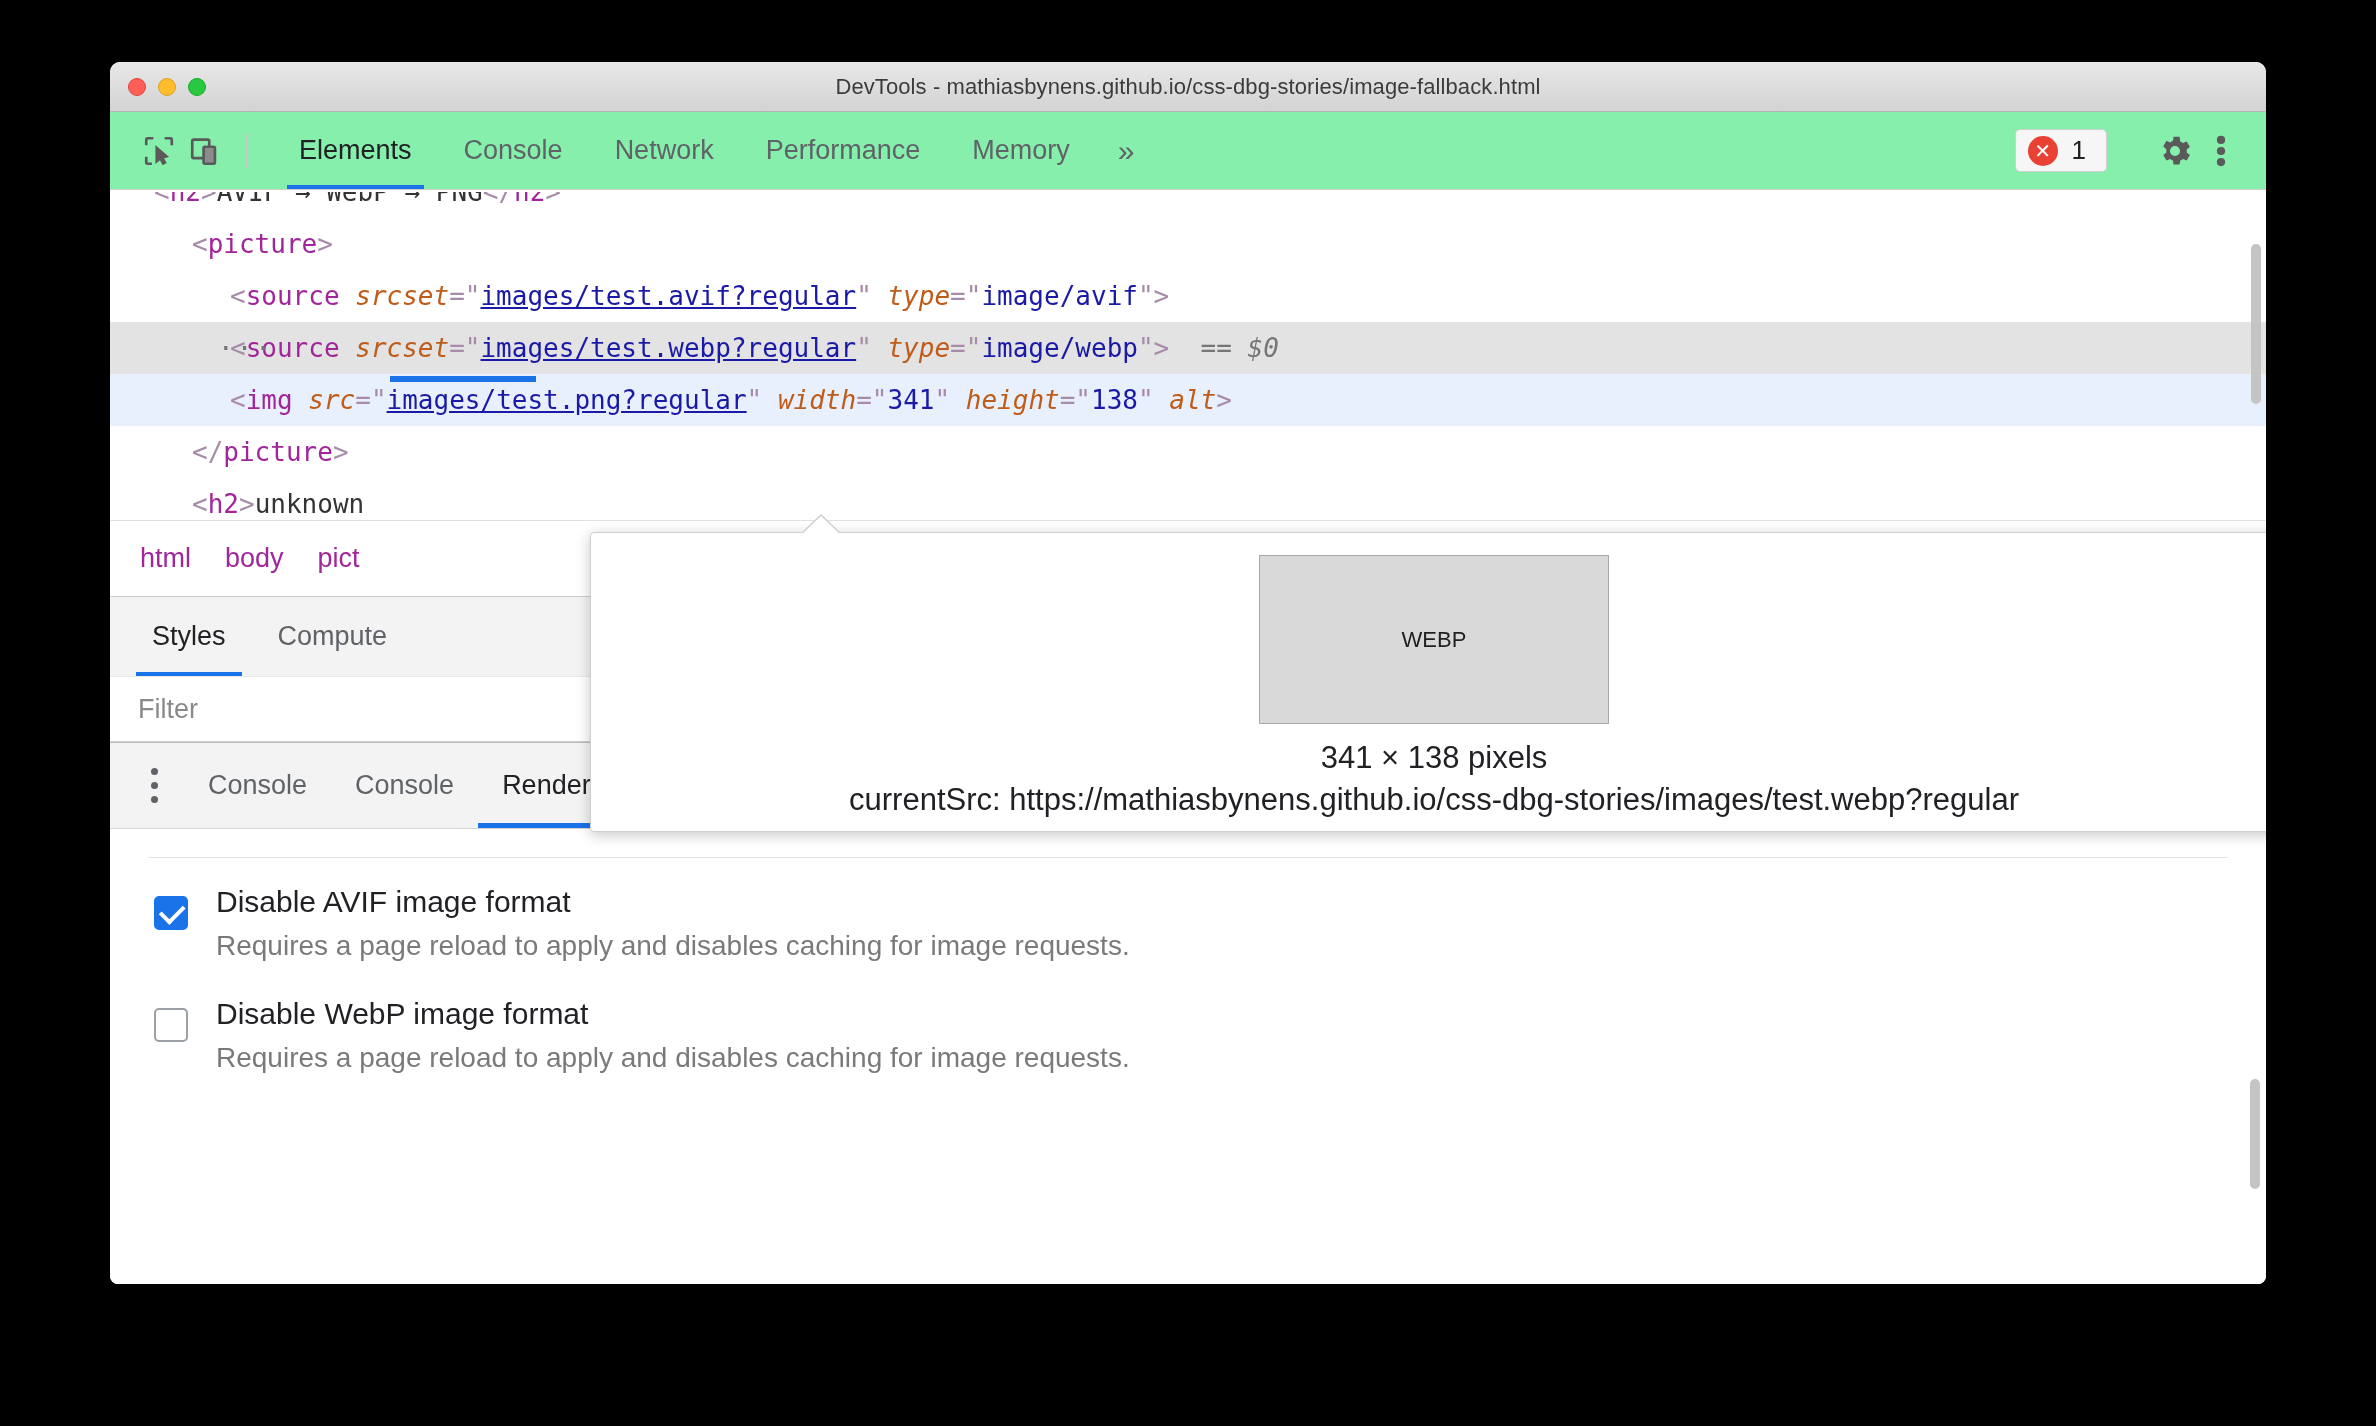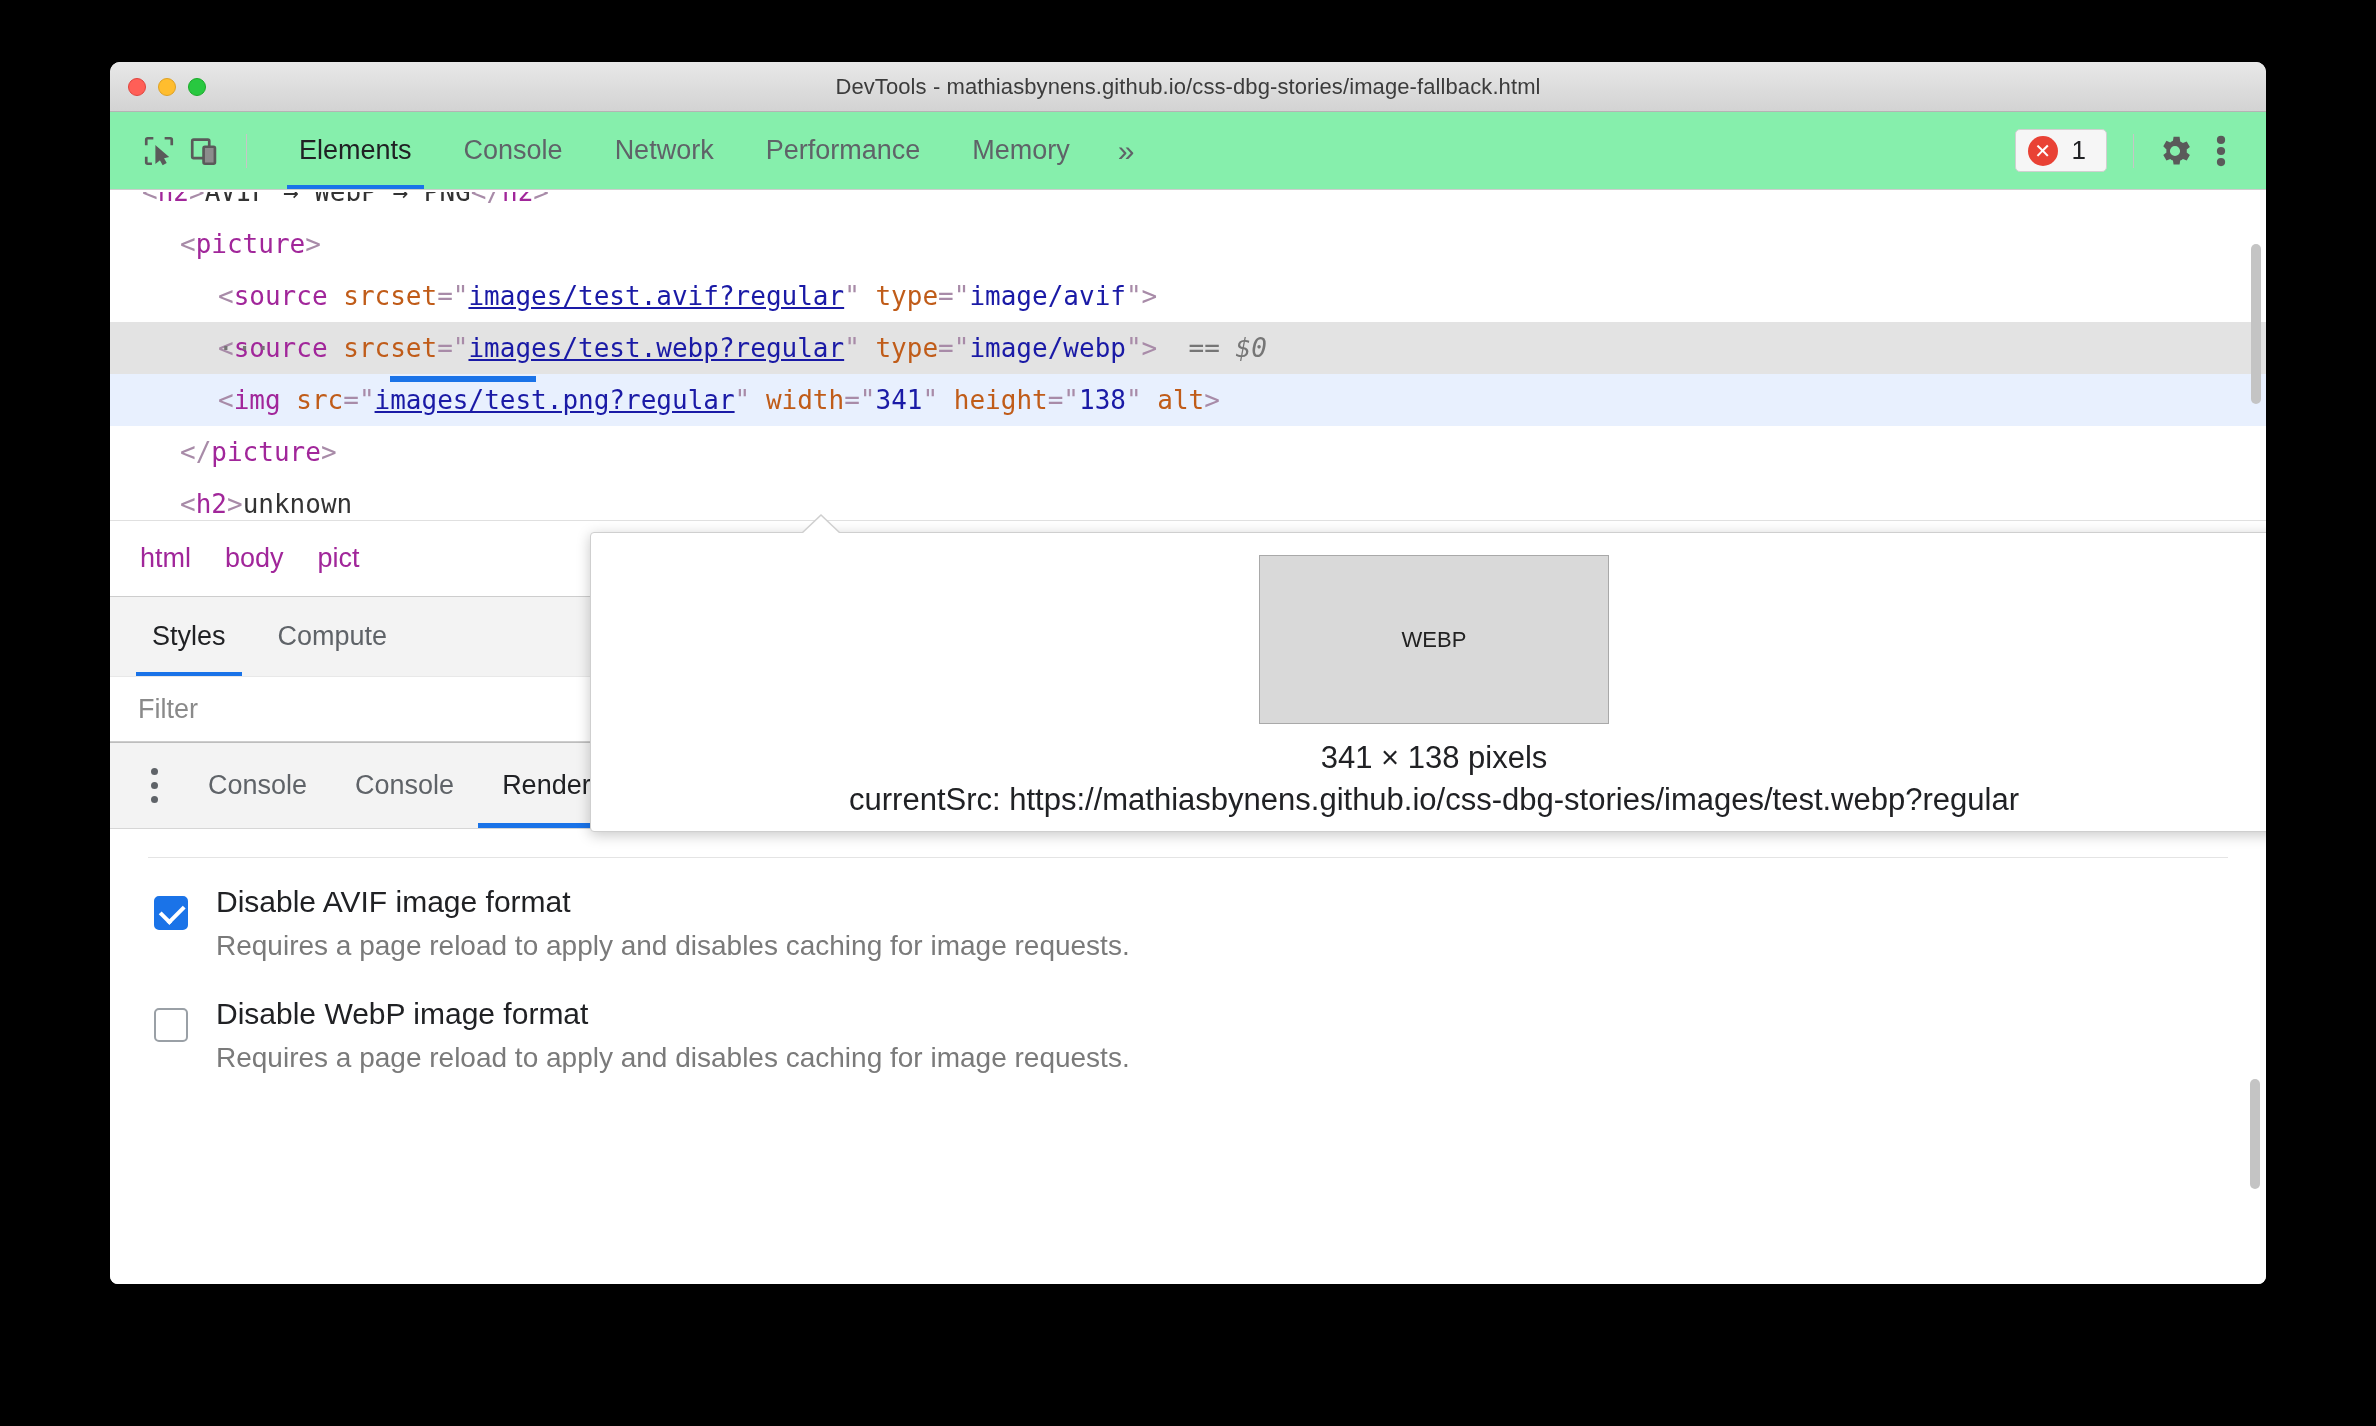--- a/index.html
+++ b/index.html
@@ -92,32 +92,32 @@
     background: #fff;
     overflow: hidden;
   }
   #dom-tree {
     font-family: "DejaVu Sans Mono", monospace;
     font-size: 26px;
     line-height: 52px;
     white-space: pre;
     padding-top: 2px;
   }
-  .dom-line { position: relative; height: 52px; padding-left: 32px; }
+  .dom-line { position: relative; height: 52px; padding-left: 44px; }
   .dom-line.clipped-top { height: 26px; overflow: hidden; line-height: 0; padding-top: 0; }
   .dom-line.clipped-top > span { line-height: 52px; position: relative; top: -26px; }
   .dom-line.selected { background: #e3e3e3; }
   .dom-line.hovered { background: #e8f0fe; }
   .ellipsis-badge {
     position: absolute; left: 108px; top: 50%; transform: translateY(-50%);
     color: #757575; font-size: 26px; letter-spacing: 3px;
   }
   .tag { color: #a1269a; }
   .punc { color: #a88ba8; }
-  .attr-name { color: #c05c19; }
+  .attr-name { color: #c05c19; font-style: italic; }
   .attr-val { color: #1a1aa6; }
   .attr-val.link { text-decoration: underline; }
   .txt { color: #333; }
   .dollar { color: #767676; font-style: italic; }
   .eq { color: #767676; }
   #tree-scrollbar {
     position: absolute; right: 5px; top: 54px;
     width: 10px; height: 160px; border-radius: 5px;
     background: #c4c4c4;
   }

